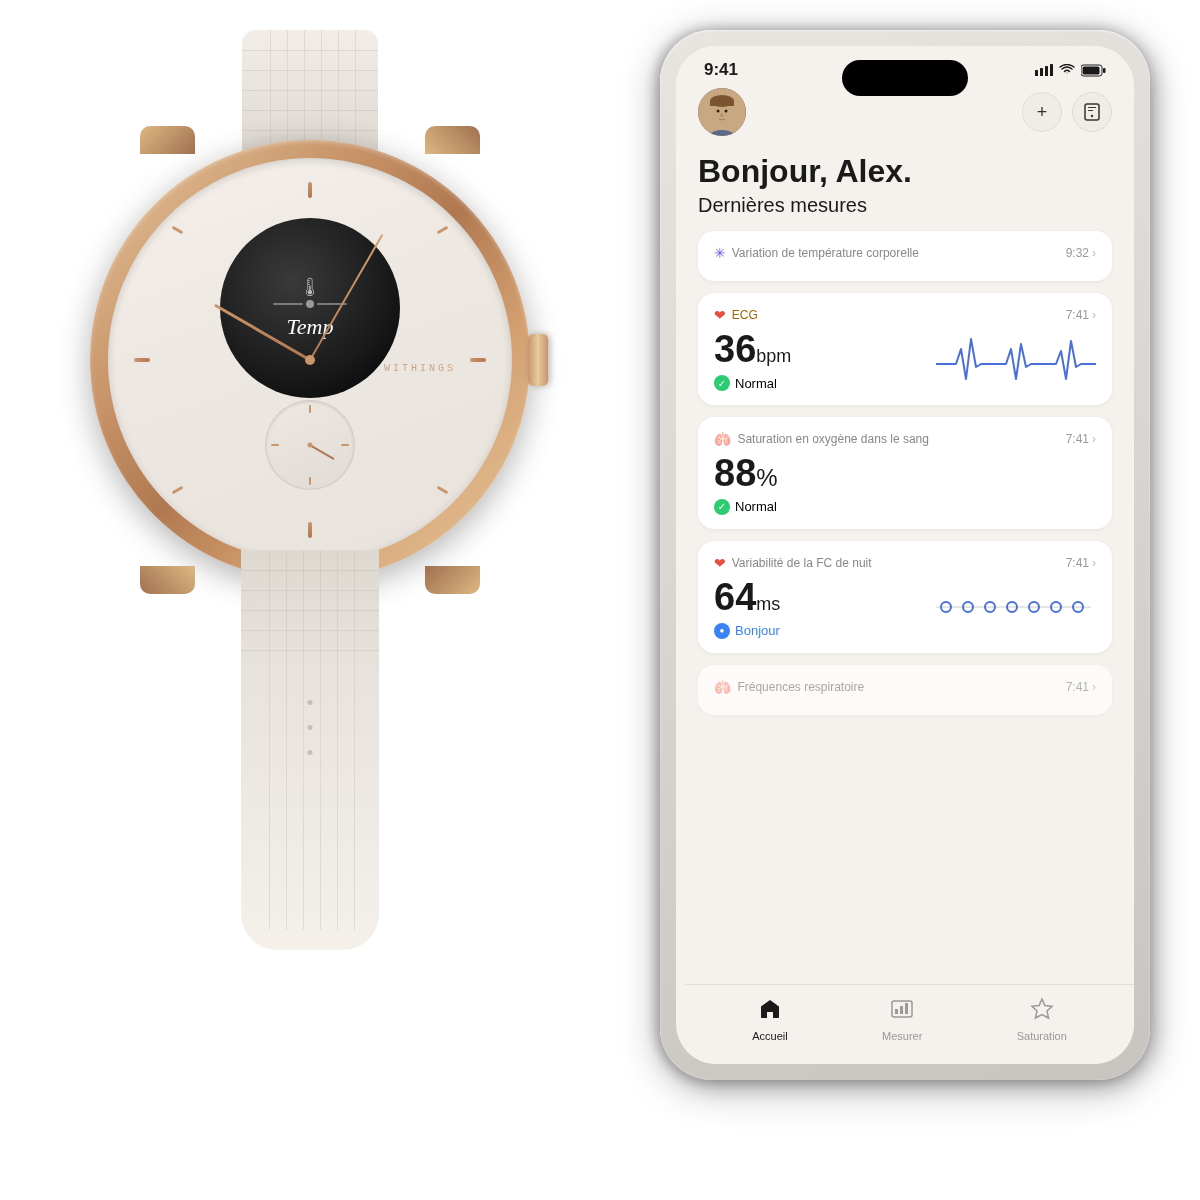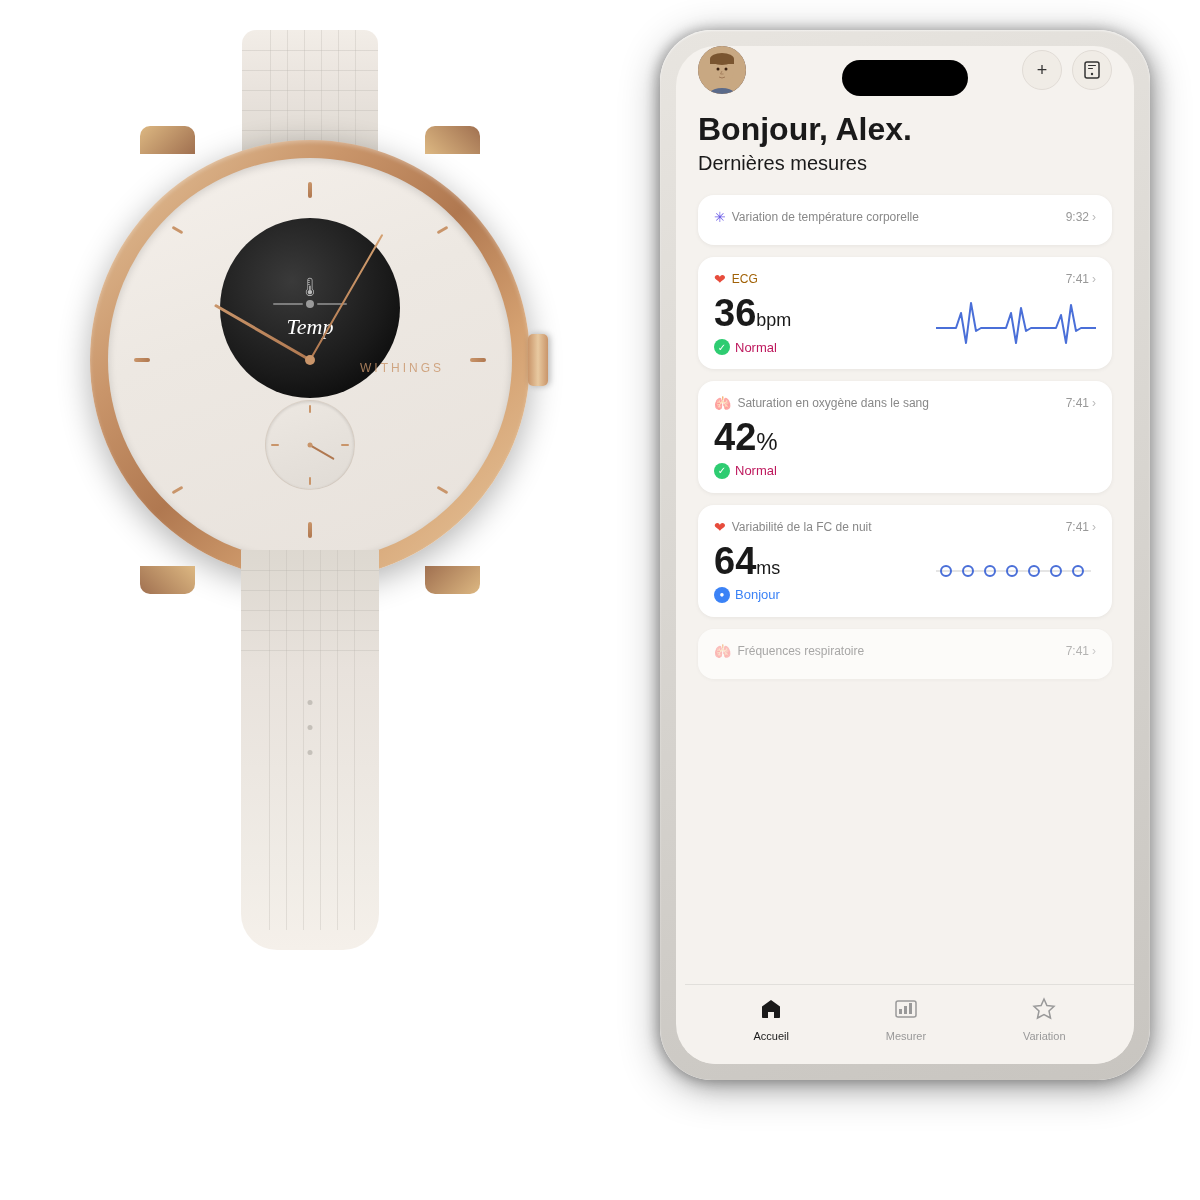--- a/index.html
+++ b/index.html
@@ -210,21 +210,21 @@
       font-weight: 700;
       color: #1a1a1a;
       margin-bottom: 4px;
       line-height: 1.2;
     }
 
     .section-title {
       font-size: 20px;
       font-weight: 400;
       color: #1a1a1a;
-      margin-bottom: 20px;
+      margin-bottom: 14px;
     }
 
     
     .metric-card {
       background: #ffffff;
       border-radius: 16px;
       padding: 14px 16px;
       margin-bottom: 12px;
       box-shadow: 0 1px 4px rgba(0,0,0,0.06);
     }
@@ -288,21 +288,21 @@
       height: 16px;
       border-radius: 50%;
       background: #3b82f6;
       display: flex;
       align-items: center;
       justify-content: center;
       color: white;
       font-size: 9px;
     }
 
-    .status-text-green { color: #be185d; }
+    .status-text-green { color: #000000; }
     .status-text-blue { color: #3b82f6; }
 
     
     .metric-chart {
       width: 160px;
       height: 55px;
       flex-shrink: 0;
     }
 
     
@@ -417,21 +417,21 @@
             <div style="font-size:18px;color:#bbb;margin-bottom:2px;">🌡</div>
 
             <div style="display:flex;gap:3px;align-items:center;margin-bottom:6px;">
               <div style="width:30px;height:2px;background:rgba(200,200,200,0.5);border-radius:1px;"></div>
               <div style="width:8px;height:8px;border-radius:50%;background:rgba(200,200,200,0.7);"></div>
               <div style="width:30px;height:2px;background:rgba(200,200,200,0.5);border-radius:1px;"></div>
             </div>
             <div style="font-size:22px;font-weight:400;color:#ffffff;font-family:Georgia,serif;font-style:italic;">Temp</div>
           </div>
 
-          <div style="position:absolute;right:68px;top:52%;transform:translateY(-50%);font-size:12px;letter-spacing:3px;color:#c9956a;font-weight:300;opacity:0.8;">WITHINGS</div>
+          <div style="position:absolute;right:56px;top:52%;transform:translateY(-50%);font-size:10px;letter-spacing:3px;color:#c9956a;font-weight:300;opacity:0.8;font-family:Liberation Mono, monospace;">WITHINGS</div>
 
           <div style="position:absolute;bottom:50%;left:50%;width:3px;height:110px;background:linear-gradient(to top,#b07850,#c9956a);transform-origin:bottom center;transform:translateX(-50%) rotate(-60deg);border-radius:2px;z-index:8;"></div>
 
           <div style="position:absolute;bottom:50%;left:50%;width:2px;height:145px;background:linear-gradient(to top,#b07850,#d4a070);transform-origin:bottom center;transform:translateX(-50%) rotate(30deg);border-radius:2px;z-index:8;"></div>
 
           <div style="position:absolute;top:50%;left:50%;transform:translate(-50%,-50%);width:10px;height:10px;border-radius:50%;background:#c9956a;z-index:10;"></div>
 
           <div class="watch-subdial">
             <div style="position:absolute;top:0;left:0;right:0;bottom:0;border-radius:50%;background:linear-gradient(160deg,#ede8e2,#e0dbd5);box-shadow:inset 0 1px 3px rgba(0,0,0,0.12);"></div>
 
@@ -463,20 +463,42 @@
       </div>
     </div>
   </div>
 
   <div class="phone-container">
     <div class="phone-frame">
       <div class="phone-screen">
 
         <div class="dynamic-island"></div>
 
+        <div class="status-bar">
+          <div class="status-time">9:41</div>
+          <div class="status-icons">
+            <svg width="18" height="12" viewBox="0 0 18 12">
+              <rect x="0" y="6" width="3" height="6" fill="#1a1a1a" rx="0.5"></rect>
+              <rect x="5" y="4" width="3" height="8" fill="#1a1a1a" rx="0.5"></rect>
+              <rect x="10" y="2" width="3" height="10" fill="#1a1a1a" rx="0.5"></rect>
+              <rect x="15" y="0" width="3" height="12" fill="#1a1a1a" rx="0.5"></rect>
+            </svg>
+            <svg width="16" height="12" viewBox="0 0 16 12">
+              <path d="M8 9.5 A0.5 0.5 0 1 1 8.001 9.5Z" fill="#1a1a1a"></path>
+              <path d="M5.5 7.5 Q8 5 10.5 7.5" stroke="#1a1a1a" stroke-width="1.5" fill="none" stroke-linecap="round"></path>
+              <path d="M3 5 Q8 1 13 5" stroke="#1a1a1a" stroke-width="1.5" fill="none" stroke-linecap="round"></path>
+              <path d="M1 3 Q8 -2 15 3" stroke="#1a1a1a" stroke-width="1.5" fill="none" stroke-linecap="round"></path>
+            </svg>
+            <svg width="25" height="13" viewBox="0 0 25 13">
+              <rect x="0" y="1" width="21" height="11" rx="2.5" ry="2.5" stroke="#1a1a1a" stroke-width="1" fill="none"></rect>
+              <rect x="22" y="4" width="2.5" height="5" rx="1" fill="#1a1a1a"></rect>
+              <rect x="1.5" y="2.5" width="17" height="8" rx="1.5" fill="#1a1a1a"></rect>
+            </svg>
+          </div>
+        </div>
 
         <div class="app-content">
 
           <div class="app-header">
             <div class="avatar">
 
               <svg width="48" height="48" viewBox="0 0 48 48">
                 <defs>
                   <clipPath id="circle-clip">
                     <circle cx="24" cy="24" r="24"></circle>
@@ -573,21 +595,21 @@
                 <span style="font-size:12px;color:#888;">Saturation en oxygène dans le sang</span>
               </div>
               <div class="metric-time">
                 <span>7:41</span>
                 <span style="color:#bbb;">›</span>
               </div>
             </div>
             <div class="metric-value-row">
               <div class="metric-value-section">
                 <div style="font-size:38px;font-weight:700;color:#1a1a1a;line-height:1.1;">
-                  <span>42</span><span style="font-size:24px;font-weight:400;">%</span>
+                  <span>88</span><span style="font-size:24px;font-weight:400;">%</span>
                 </div>
                 <div class="metric-status">
                   <div class="status-dot-green">✓</div>
                   <span class="status-text-green">Normal</span>
                 </div>
               </div>
             </div>
           </div>
 
           <div class="metric-card">
@@ -661,21 +683,21 @@
               </svg>
             </div>
             <span class="tab-label">Mesurer</span>
           </div>
           <div class="tab-item">
             <div class="tab-icon">
               <svg width="24" height="24" viewBox="0 0 24 24">
                 <path d="M12 2L14.9 8.5L22 9.3L17 14L18.5 21L12 17.7L5.5 21L7 14L2 9.3L9.1 8.5Z" stroke="#999" stroke-width="1.5" fill="none"></path>
               </svg>
             </div>
-            <span class="tab-label">Variation</span>
+            <span class="tab-label">Saturation</span>
           </div>
         </div>
 
       </div>
     </div>
   </div>
 
 </div>
 
 </body></html>

